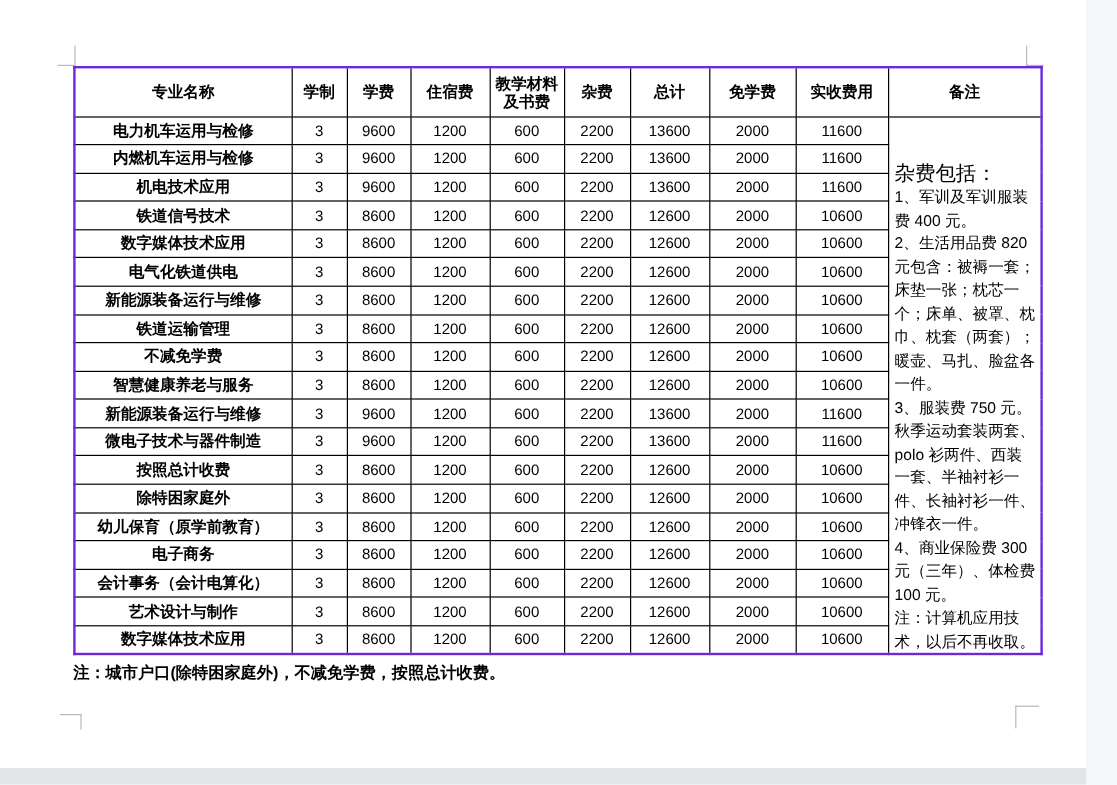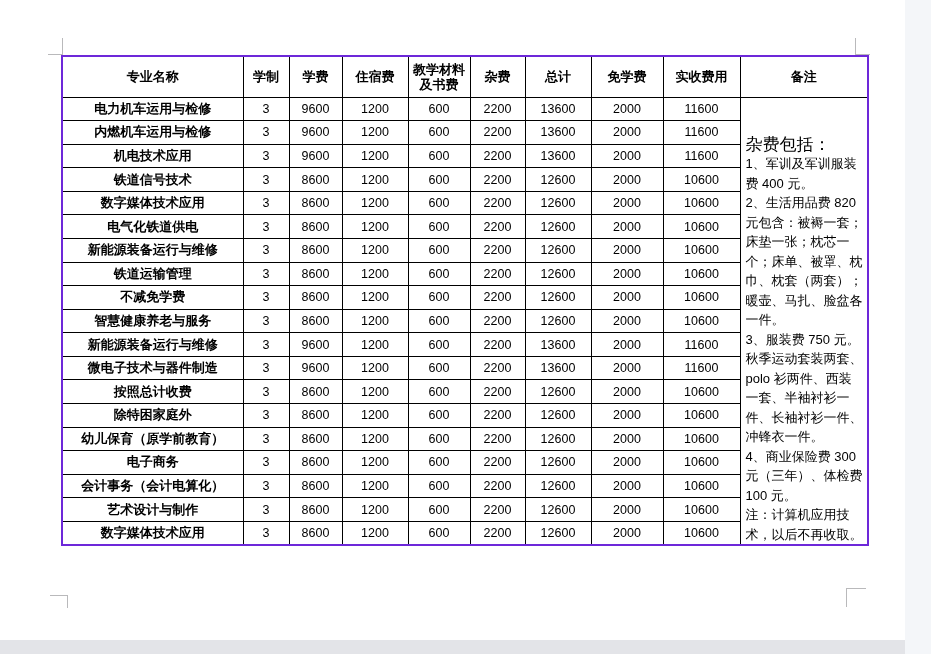--- a/index.html
+++ b/index.html
@@ -327,17 +327,18 @@
             <td class="num">1200</td>
             <td class="num">600</td>
             <td class="num">2200</td>
             <td class="num">12600</td>
             <td class="num">2000</td>
             <td class="num">10600</td>
           </tr>
         </tbody>
     </table>
 
+    <p class="footnote">注：城市户口(除特困家庭外)，不减免学费，按照总计收费。</p>
   </div>
 
   <div class="edge-bottom"></div>
   <div class="edge-right"></div>
 </div>
 
 </body></html>

